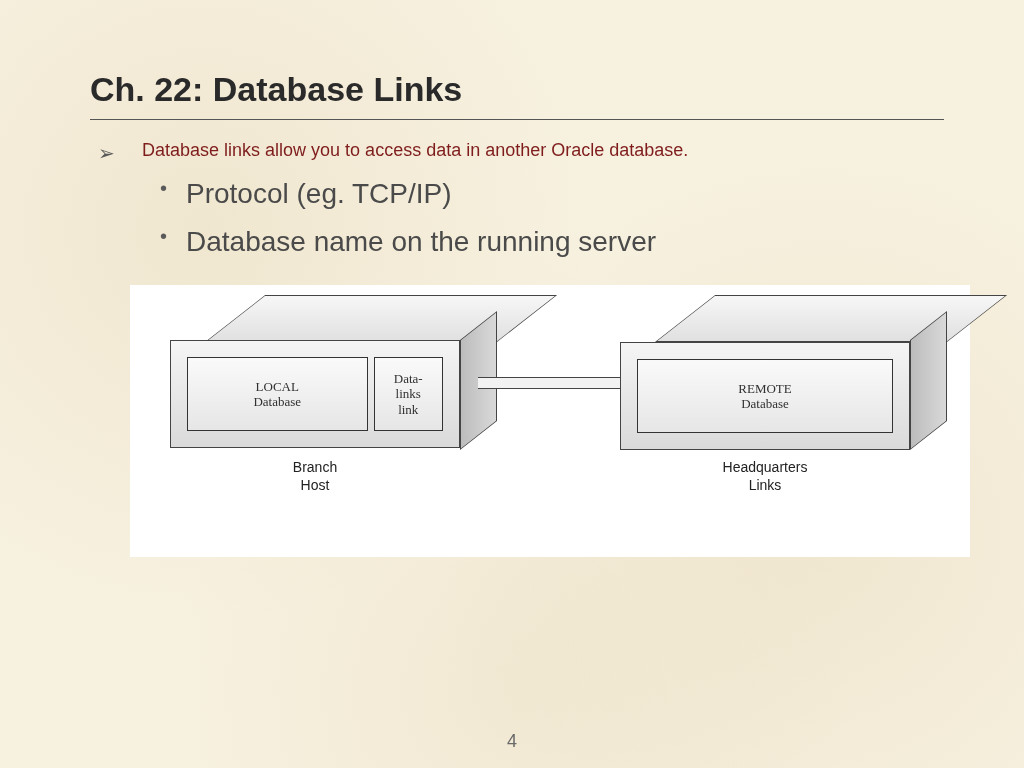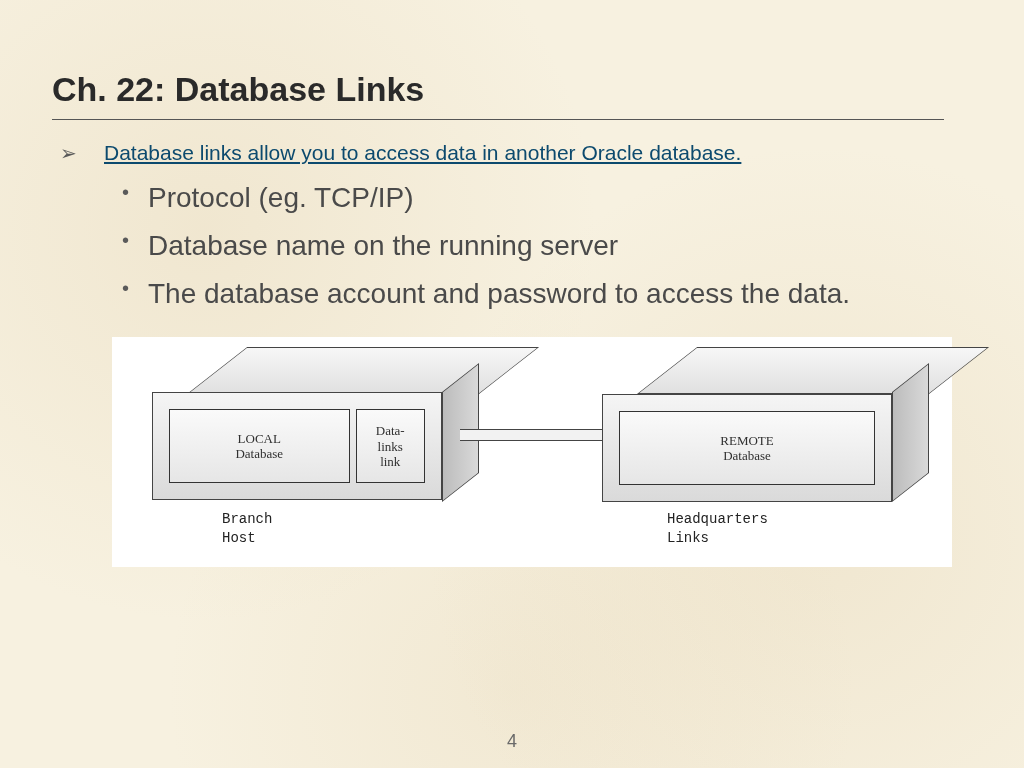--- a/index.html
+++ b/index.html
@@ -11,21 +11,21 @@
     background: #f7f1e0;
     background-image:
       radial-gradient(circle at 20% 30%, rgba(220,200,160,.25) 0%, transparent 40%),
       radial-gradient(circle at 80% 70%, rgba(220,200,160,.25) 0%, transparent 40%),
       radial-gradient(circle at 50% 90%, rgba(220,200,160,.20) 0%, transparent 40%);
     color: #404040;
     position: relative;
   }
   .slide {
     box-sizing: border-box;
-    padding: 70px 80px 40px 52px;
+    padding: 70px 80px 40px 90px;
     width: 100%;
     height: 100%;
   }
   .title {
     font-size: 34px;
     font-weight: bold;
     color: #2a2a2a;
     margin: 0 0 10px 0;
   }
   .title-rule {
@@ -34,25 +34,24 @@
     margin: 0 0 18px 0;
   }
   ul.arrow {
     list-style: none;
     margin: 0;
     padding: 0;
   }
   ul.arrow > li {
     position: relative;
     padding-left: 52px;
-    font-size: 21px;
+    font-size: 18px;
     line-height: 1.4;
     margin: 10px 0;
-    color: #0c4a6e;
-    text-decoration: underline;
+    color: #7f1d1d;
   }
   ul.arrow > li::before {
     content: "➢";
     position: absolute;
     left: 8px;
     top: 1px;
     font-size: 20px;
     color: #5a5a5a;
   }
   ul.dot {
@@ -74,23 +73,23 @@
     left: 70px;
     top: 0;
     font-size: 20px;
     color: #5a5a5a;
   }
 
   
   .diagram {
     position: relative;
     background: #fff;
-    margin: 22px 0 0 60px;
+    margin: 22px 0 0 40px;
     width: 840px;
-    height: 230px;
+    height: 272px;
   }
   .box3d {
     position: absolute;
   }
   .top-face {
     position: absolute;
     background: linear-gradient(180deg,#f7f7f7,#e0e0e0);
     border: 1px solid #444;
     transform: skewX(-52deg);
     transform-origin: bottom left;
@@ -121,23 +120,24 @@
     text-align: center;
     font-family: Georgia, "Times New Roman", serif;
     font-size: 13px;
     color: #303030;
     line-height: 1.2;
     white-space: pre-line;
     padding: 0 6px;
   }
   .host-label {
     position: absolute;
-    font-family: Liberation Mono, monospace;
+    font-family: Liberation Sans, sans-serif;
     font-size: 14px;
     color: #222;
+    text-align: center;
     white-space: pre-line;
     line-height: 1.3;
   }
   .connector {
     position: absolute;
     height: 10px;
     background: #f2f2f2;
     border-top: 1px solid #444;
     border-bottom: 1px solid #444;
   }
@@ -156,21 +156,20 @@
 <div class="slide">
   <h1 class="title">Ch. 22: Database Links</h1>
   <hr class="title-rule">
 
   <ul class="arrow">
     <li>Database links allow you to access data in another Oracle database.</li>
   </ul>
   <ul class="dot">
     <li>Protocol (eg. TCP/IP)</li>
     <li>Database name on the running server</li>
-    <li>The database account and password to access the data.</li>
   </ul>
 
   <div class="diagram">
 
     <div class="box3d" style="left:40px; top:10px;">
       <div class="top-face" style="left:35px; top:0;   width:290px; height:45px;"></div>
       <div class="side-face" style="left:290px; top:45px; width:35px;  height:108px;"></div>
       <div class="front-face" style="left:0;   top:45px; width:290px; height:108px;">
         <div class="panel" style="flex:3;">LOCAL
 Database</div>

